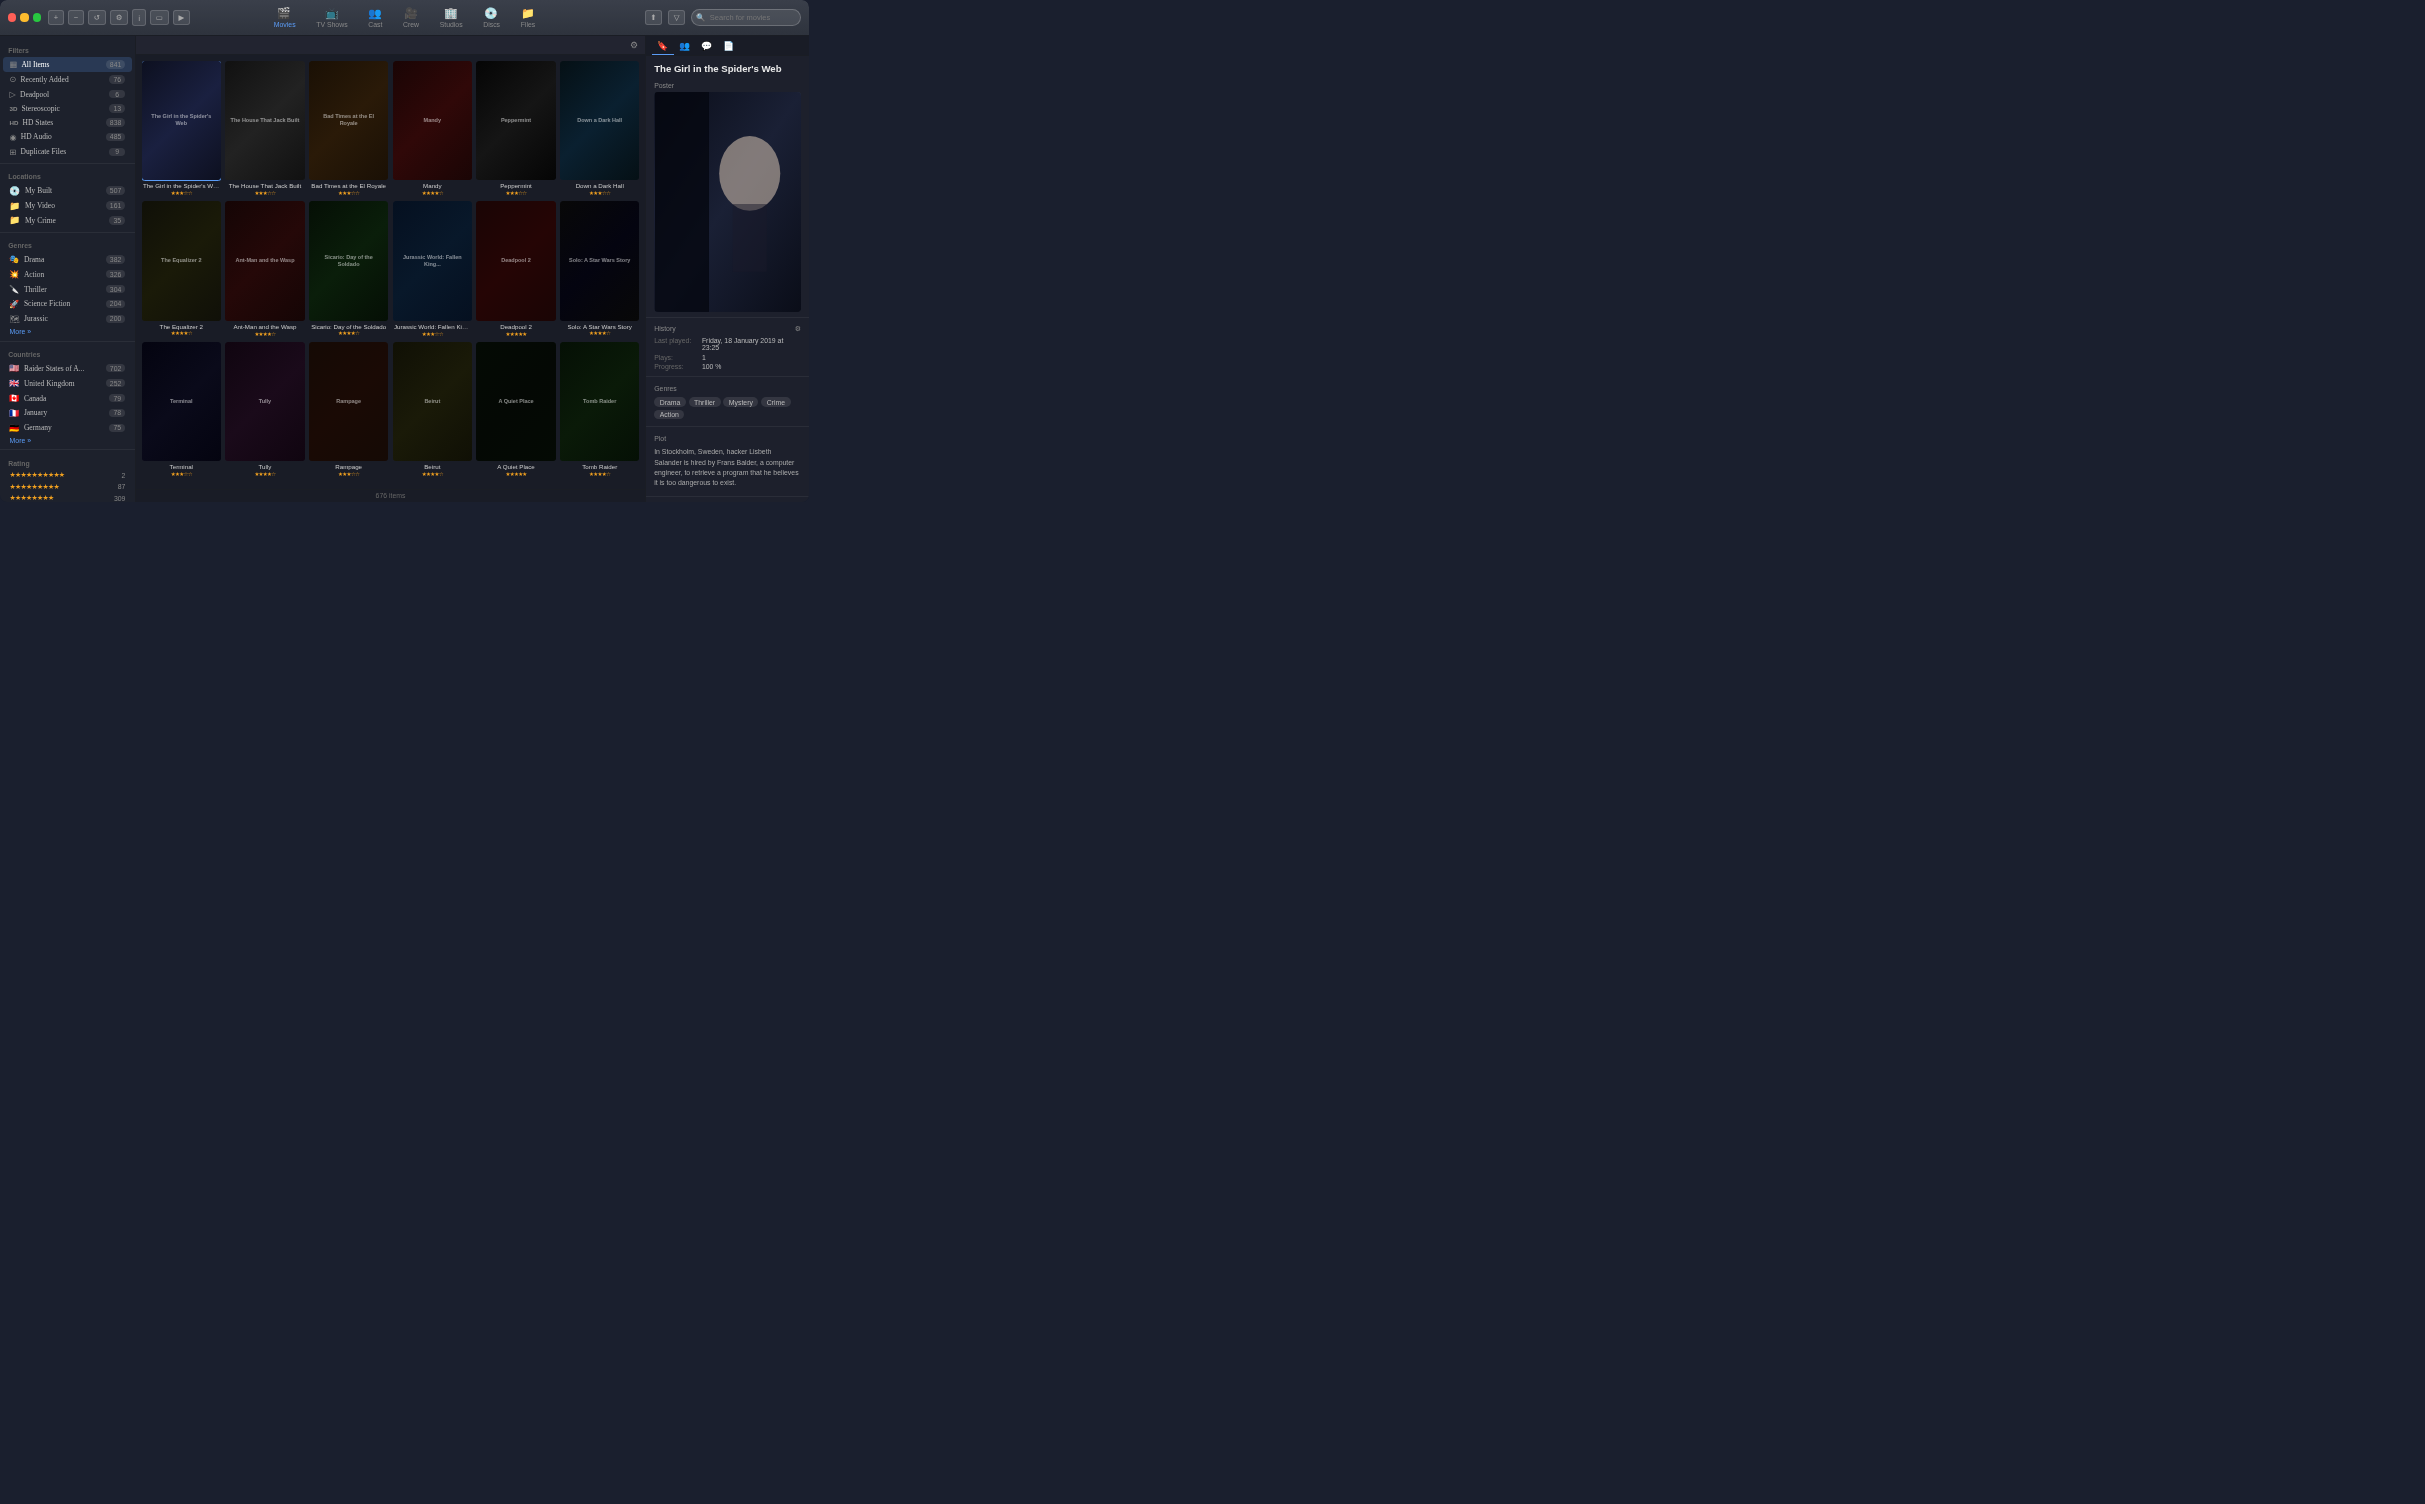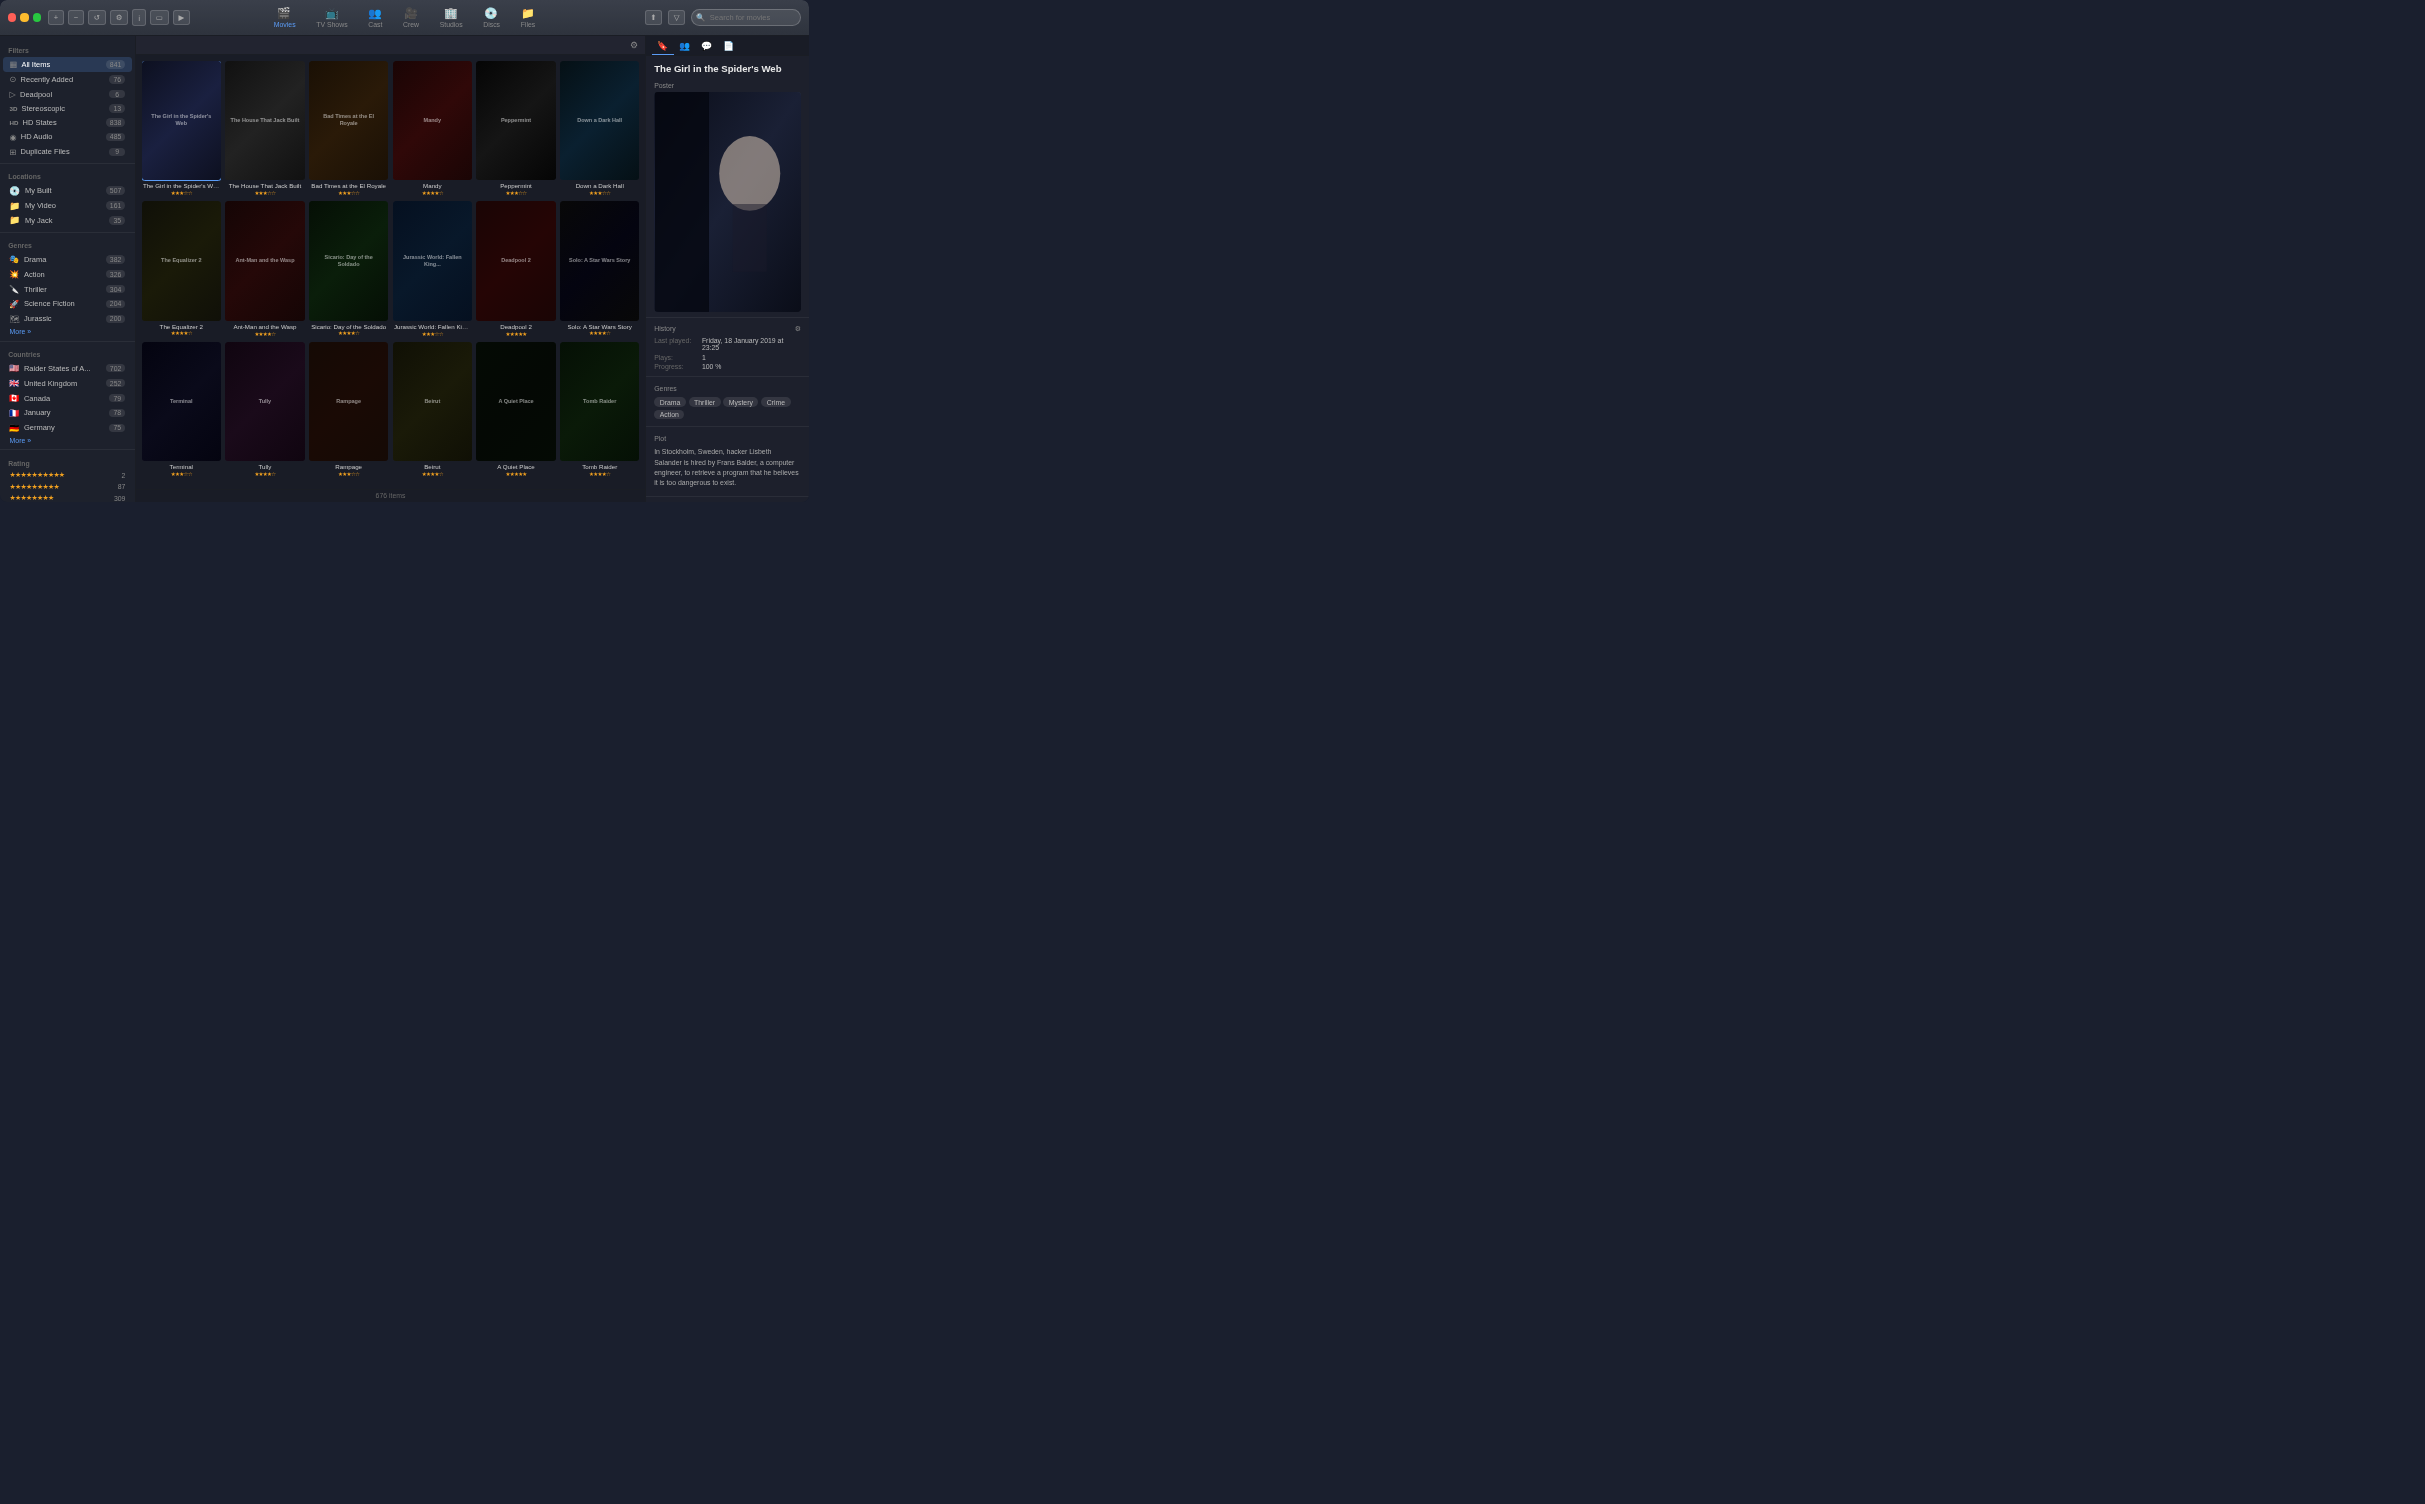--- a/index.html
+++ b/index.html
@@ -126,21 +126,21 @@
       align-items: center;
       padding: 2.1px 6.9px;
       cursor: pointer;
       border-radius: 3.4px;
       margin: 0.7px 2.7px;
       font-size: 7.5px;
       color: #bbb;
     }
     .sidebar-item.active { background: rgba(91,156,246,0.2); color: #fff; }
     .sidebar-item-icon { margin-right: 4.1px; font-size: 8.2px; color: #888; }
-    .sidebar-item-label { flex: 1; }
+    .sidebar-item-label { flex: 1; font-family: Liberation Serif, serif; }
     .sidebar-item-count {
       background: rgba(255,255,255,0.1);
       border-radius: 5.5px;
       padding: 0.7px 4.1px;
       font-size: 6.9px;
       color: #888;
       min-width: 16.4px;
       text-align: center;
     }
     .sidebar-divider { height: 0.7px; background: rgba(255,255,255,0.06); margin: 4.1px 0; }
@@ -437,21 +437,21 @@
         <span class="sidebar-item-label">My Built</span>
         <span class="sidebar-item-count">507</span>
       </div>
       <div class="sidebar-item">
         <span class="sidebar-item-icon folder-icon">📁</span>
         <span class="sidebar-item-label">My Video</span>
         <span class="sidebar-item-count">161</span>
       </div>
       <div class="sidebar-item">
         <span class="sidebar-item-icon folder-icon">📁</span>
-        <span class="sidebar-item-label">My Jack</span>
+        <span class="sidebar-item-label">My Crime</span>
         <span class="sidebar-item-count">35</span>
       </div>
       <div class="sidebar-divider"></div>
       <div class="sidebar-section-title">Genres</div>
       <div class="sidebar-item">
         <span class="sidebar-item-icon">🎭</span>
         <span class="sidebar-item-label">Drama</span>
         <span class="sidebar-item-count">382</span>
       </div>
       <div class="sidebar-item">

